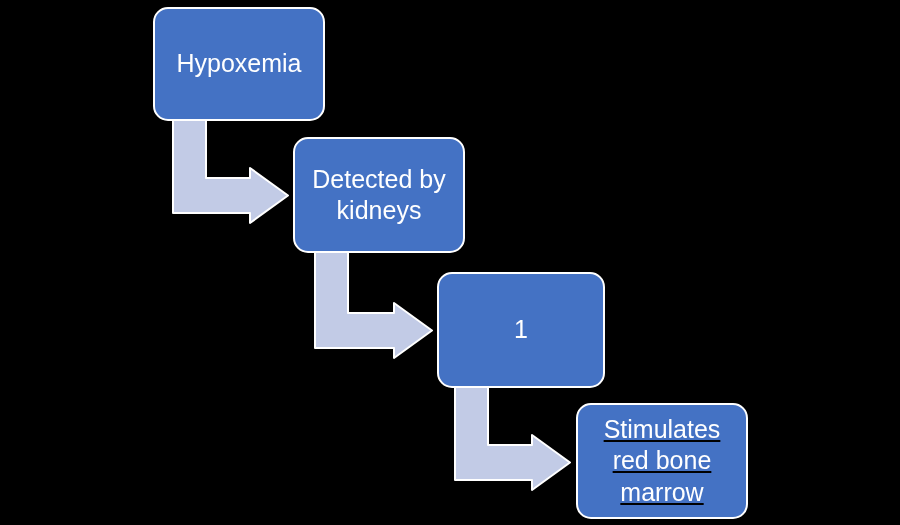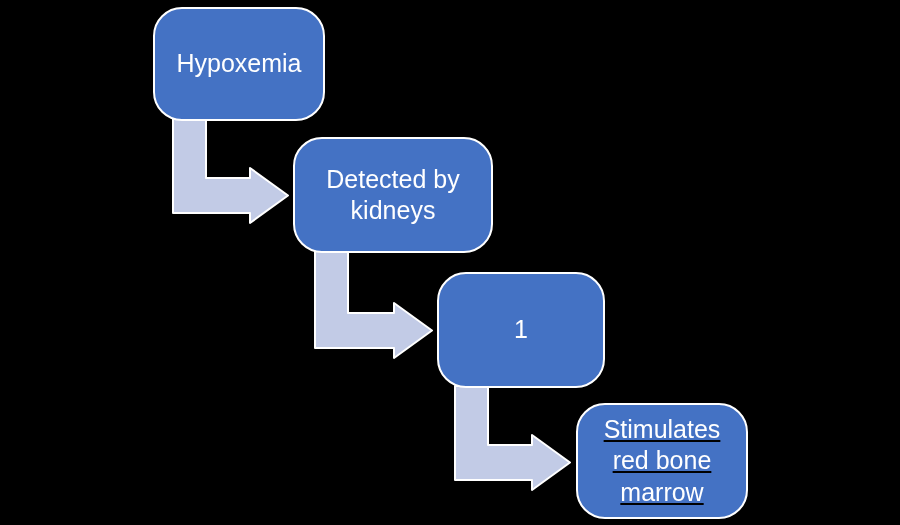--- a/index.html
+++ b/index.html
@@ -29,35 +29,35 @@
     fill: var(--arrow-fill);
     stroke: var(--arrow-border);
     stroke-width: 2;
     stroke-linejoin: round;
   }
   .node {
     position: absolute;
     z-index: 2;
     background: var(--node-fill);
     border: 2.5px solid var(--node-border);
-    border-radius: 29px;
+    border-radius: 15px;
     display: flex;
     align-items: center;
     justify-content: center;
     text-align: center;
   }
   .node-label {
     color: var(--node-text);
     font-size: 25px;
     line-height: 1.25;
     white-space: pre-line;
     padding: 0 10px;
   }
   .node1 { left: 153px; top: 7px;   width: 172px; height: 114px; }
-  .node2 { left: 293px; top: 137px; width: 200px; height: 116px; text-align: center; }
+  .node2 { left: 293px; top: 137px; width: 172px; height: 116px; text-align: center; }
   .node3 { left: 437px; top: 272px; width: 168px; height: 116px; }
   .node4 { left: 576px; top: 403px; width: 172px; height: 116px; text-decoration: underline; }
 </style>
 </head>
 <body>
 
 <div class="canvas">
 
   <svg class="arrow-layer" viewBox="0 0 900 525" aria-hidden="true">
     <polygon points="173,119 206,119 206,178 250,178 250,168 288,195.5 250,223 250,213 173,213"></polygon>

